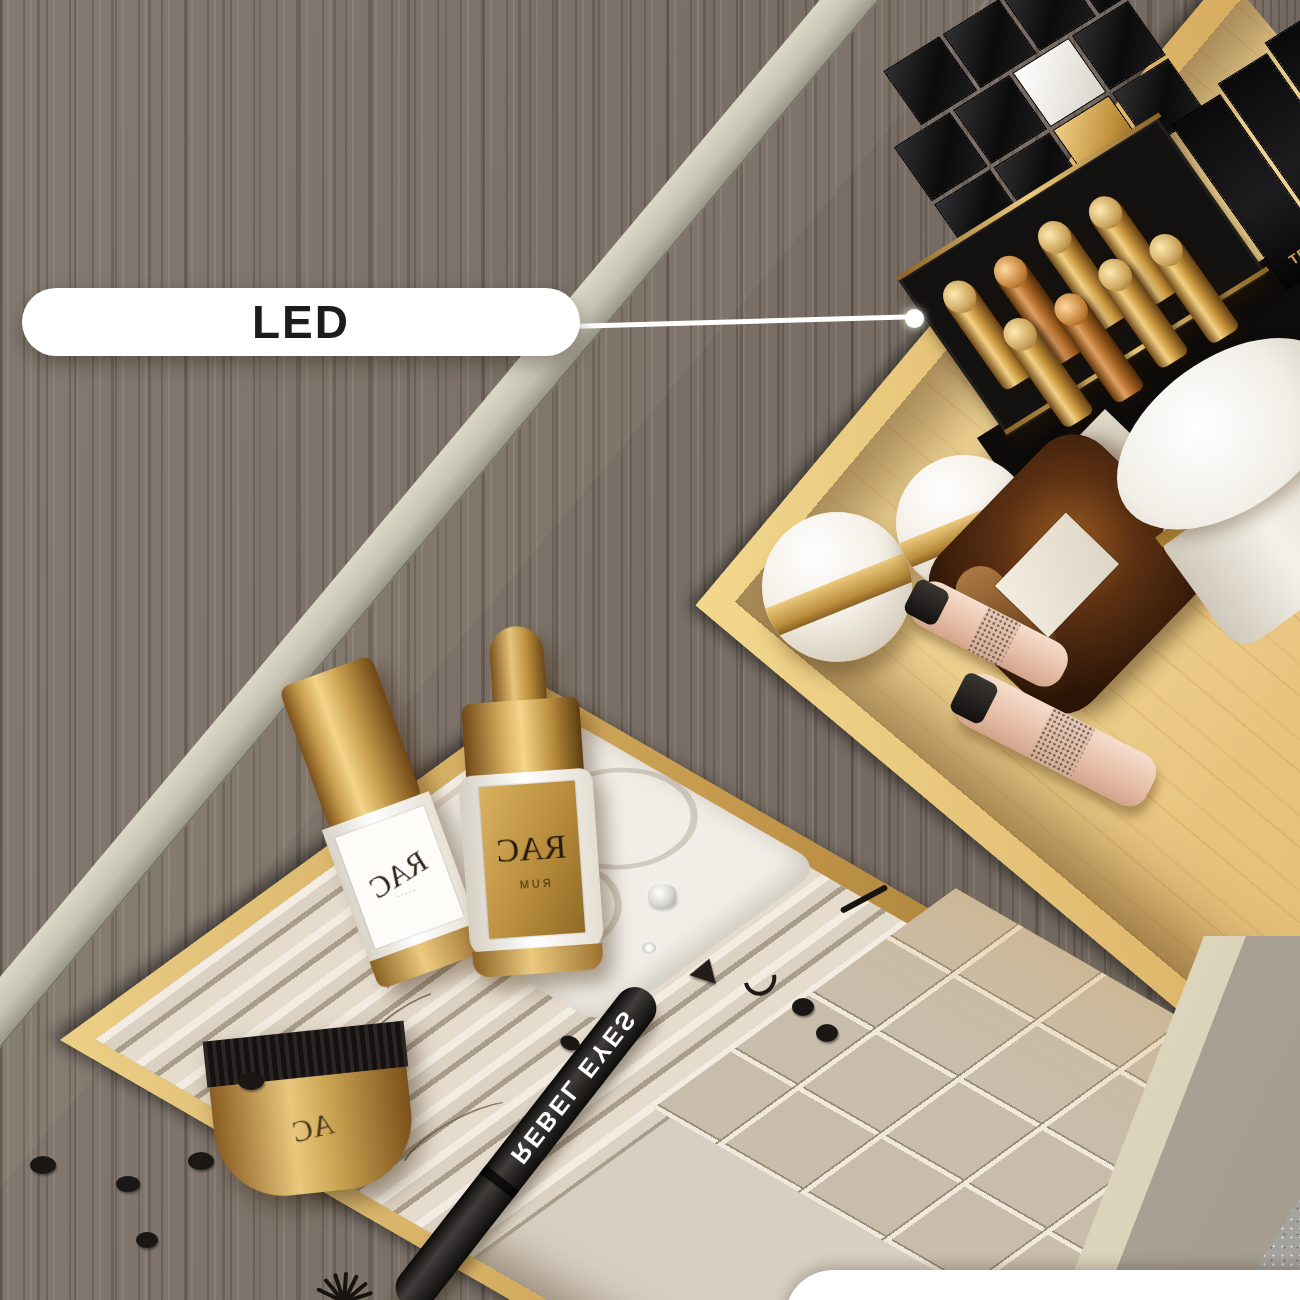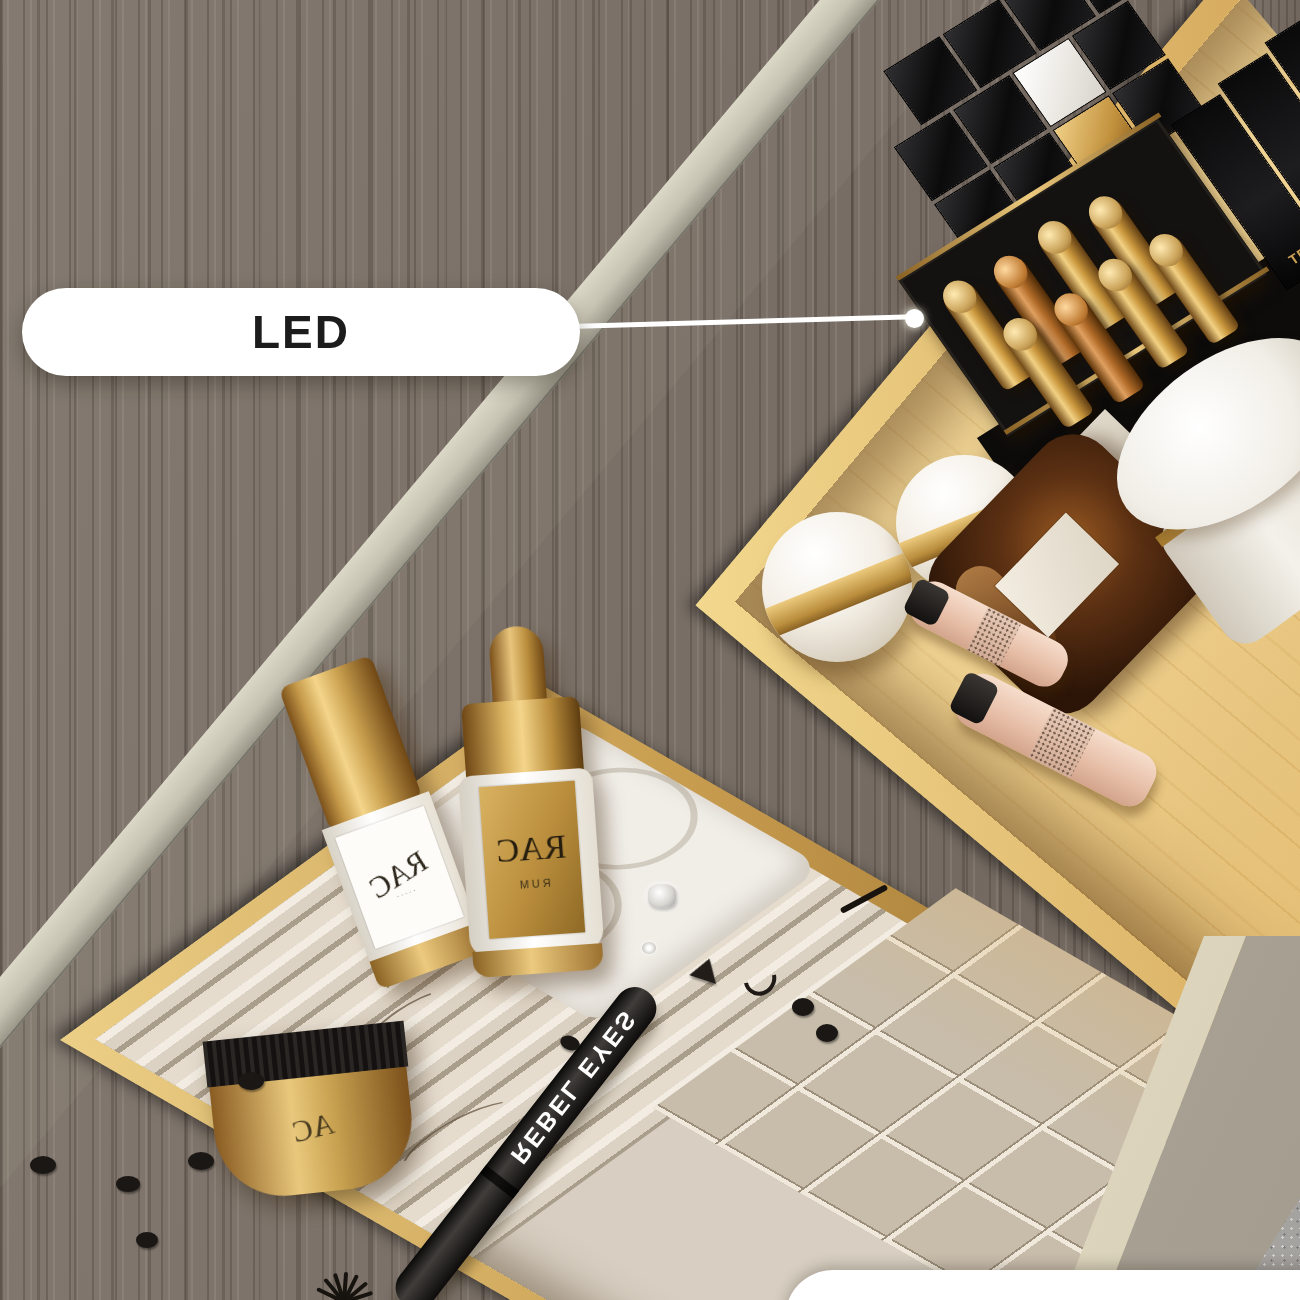--- a/index.html
+++ b/index.html
@@ -171,21 +171,21 @@
     border-color:rgba(0,0,0,0) #1f1a16 #1f1a16 rgba(0,0,0,0);transform:rotate(32deg);}
   .crystal{position:absolute;width:28px;height:24px;border-radius:40%;
     background:radial-gradient(circle at 40% 35%,#ffffff,#d9d7d2 55%,#9fa0a2 95%);box-shadow:0 0 6px rgba(255,255,255,.9),1px 2px 3px rgba(0,0,0,.35);}
   .flower{position:absolute;width:14px;height:12px;border-radius:50%;
     background:radial-gradient(circle,#ffffff 20%,#cfcdc6 70%,#8f8e89);box-shadow:0 0 4px rgba(255,255,255,.8);}
   .rod{position:absolute;width:52px;height:6px;background:#17130f;border-radius:3px;transform:rotate(-28deg);}
   .fan{position:absolute;left:300px;top:1262px;width:90px;height:40px;}
   .fan i{position:absolute;left:42px;bottom:0;width:4px;height:30px;background:#17130f;border-radius:2px;transform-origin:50% 100%;}
 
   
-  .callout{position:absolute;left:22px;top:288px;width:558px;height:88px;border-radius:46px;background:#fff;
+  .callout{position:absolute;left:22px;top:288px;width:558px;height:68px;border-radius:46px;background:#fff;
     box-shadow:0 8px 20px rgba(30,25,15,.35);display:flex;align-items:center;justify-content:center;}
   .callout span{font-size:46px;font-weight:bold;color:#1c1c1c;letter-spacing:2px;}
   .callout-line{position:absolute;left:575px;top:319px;width:342px;height:5px;background:#fff;transform:rotate(-1.6deg);border-radius:3px;}
   .callout-dot{position:absolute;left:905px;top:309px;width:19px;height:19px;border-radius:50%;background:#fff;box-shadow:0 0 8px rgba(255,255,240,.9);}
   .pill-bottom{position:absolute;left:785px;top:1270px;width:600px;height:110px;border-radius:48px;background:#fff;
     box-shadow:0 -4px 14px rgba(30,25,15,.25);}
 </style>
 </head>
 <body>
 

